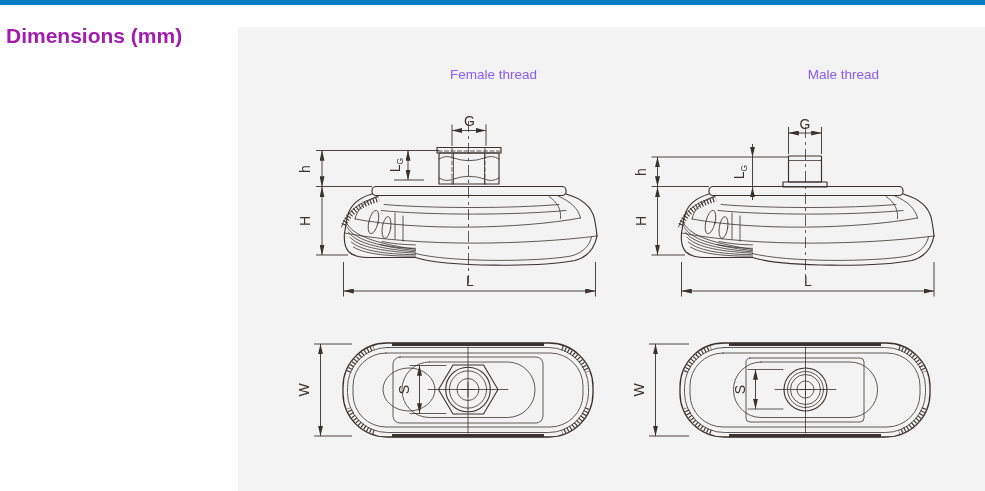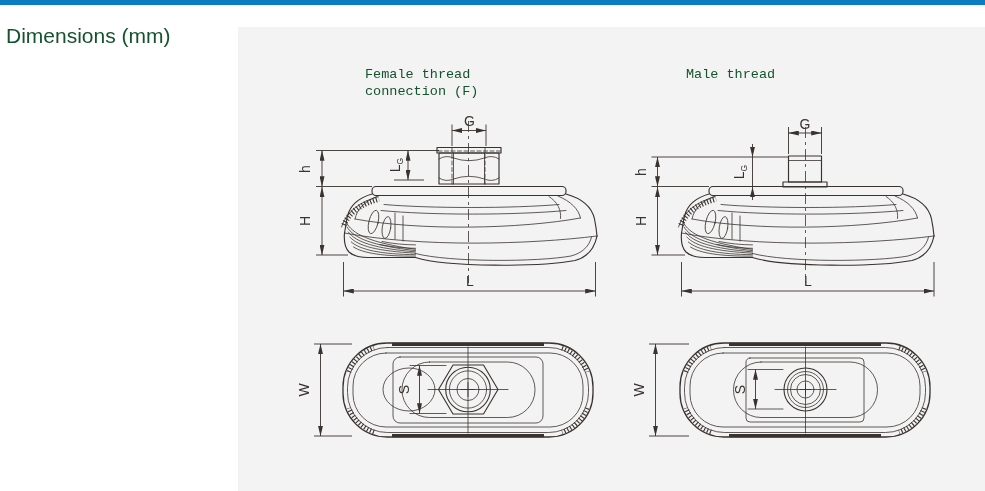--- a/index.html
+++ b/index.html
@@ -1,24 +1,24 @@
 <!DOCTYPE html>
 <html><head>
 <meta charset="utf-8">
 <style>
   html,body{margin:0;padding:0;}
   .page{position:relative;width:985px;height:491px;background:#ffffff;overflow:hidden;
         font-family:"Liberation Sans",sans-serif;}
   .topbar{position:absolute;left:0;top:0;width:985px;height:5px;background:#0a7dc2;}
-  .title{position:absolute;left:6px;top:24px;font-size:21px;font-weight:normal;color:#14532d;}
+  .title{position:absolute;left:6px;top:24px;font-size:21px;font-weight:bold;color:#a21caf;}
   .panel{position:absolute;left:238px;top:27px;width:747px;height:464px;background:#f2f3f2;}
-  .caption{position:absolute;top:66px;width:172px;text-align:left;color:#14532d;
-           font-size:13.5px;line-height:17px;font-family:Liberation Mono, monospace;}
+  .caption{position:absolute;top:66px;width:172px;text-align:right;color:#8b5cf6;
+           font-size:13.5px;line-height:17px;}
   .cap-female{left:365px;}
-  .cap-male{left:686px;}
+  .cap-male{left:707px;}
   .caption span{display:block;}
   .drawing{position:absolute;left:238px;top:27px;}
   .ln{stroke:#39322f;fill:none;stroke-width:1.15;stroke-linecap:round;stroke-linejoin:round;}
   .thin{stroke-width:0.8;}
   .thick{stroke-width:3.2;stroke-linecap:butt;}
   .hatch{stroke-width:4.6;stroke-linecap:butt;stroke-dasharray:1.1 2.1;}
   .xhatch{stroke-width:5.5;stroke-linecap:butt;stroke-dasharray:1.1 1.9;}
   .dim{stroke:#39322f;fill:none;stroke-width:0.9;}
   .dash{stroke-dasharray:4 2.5;stroke-width:0.8;}
   .cline{stroke-dasharray:11 4 3 4;stroke-width:0.8;}
@@ -28,21 +28,20 @@
 </head>
 <body>
 
 <div class="page">
   <div class="topbar"></div>
   <div class="title">Dimensions (mm)</div>
   <div class="panel"></div>
 
   <div class="caption cap-female">
     <span>Female thread</span>
-    <span>connection (F)</span>
   </div>
   <div class="caption cap-male">
     <span>Male thread</span>
   </div>
 
   <svg class="drawing" width="747" height="464" viewBox="238 27 747 464">
     <defs>
       <marker id="arr" viewBox="0 0 10.5 5" refX="10.3" refY="2.5" markerWidth="10.5" markerHeight="5" markerUnits="userSpaceOnUse" orient="auto-start-reverse">
         <path d="M0,0 L10.5,2.5 L0,5 Z" fill="#39322f"></path>
       </marker>

